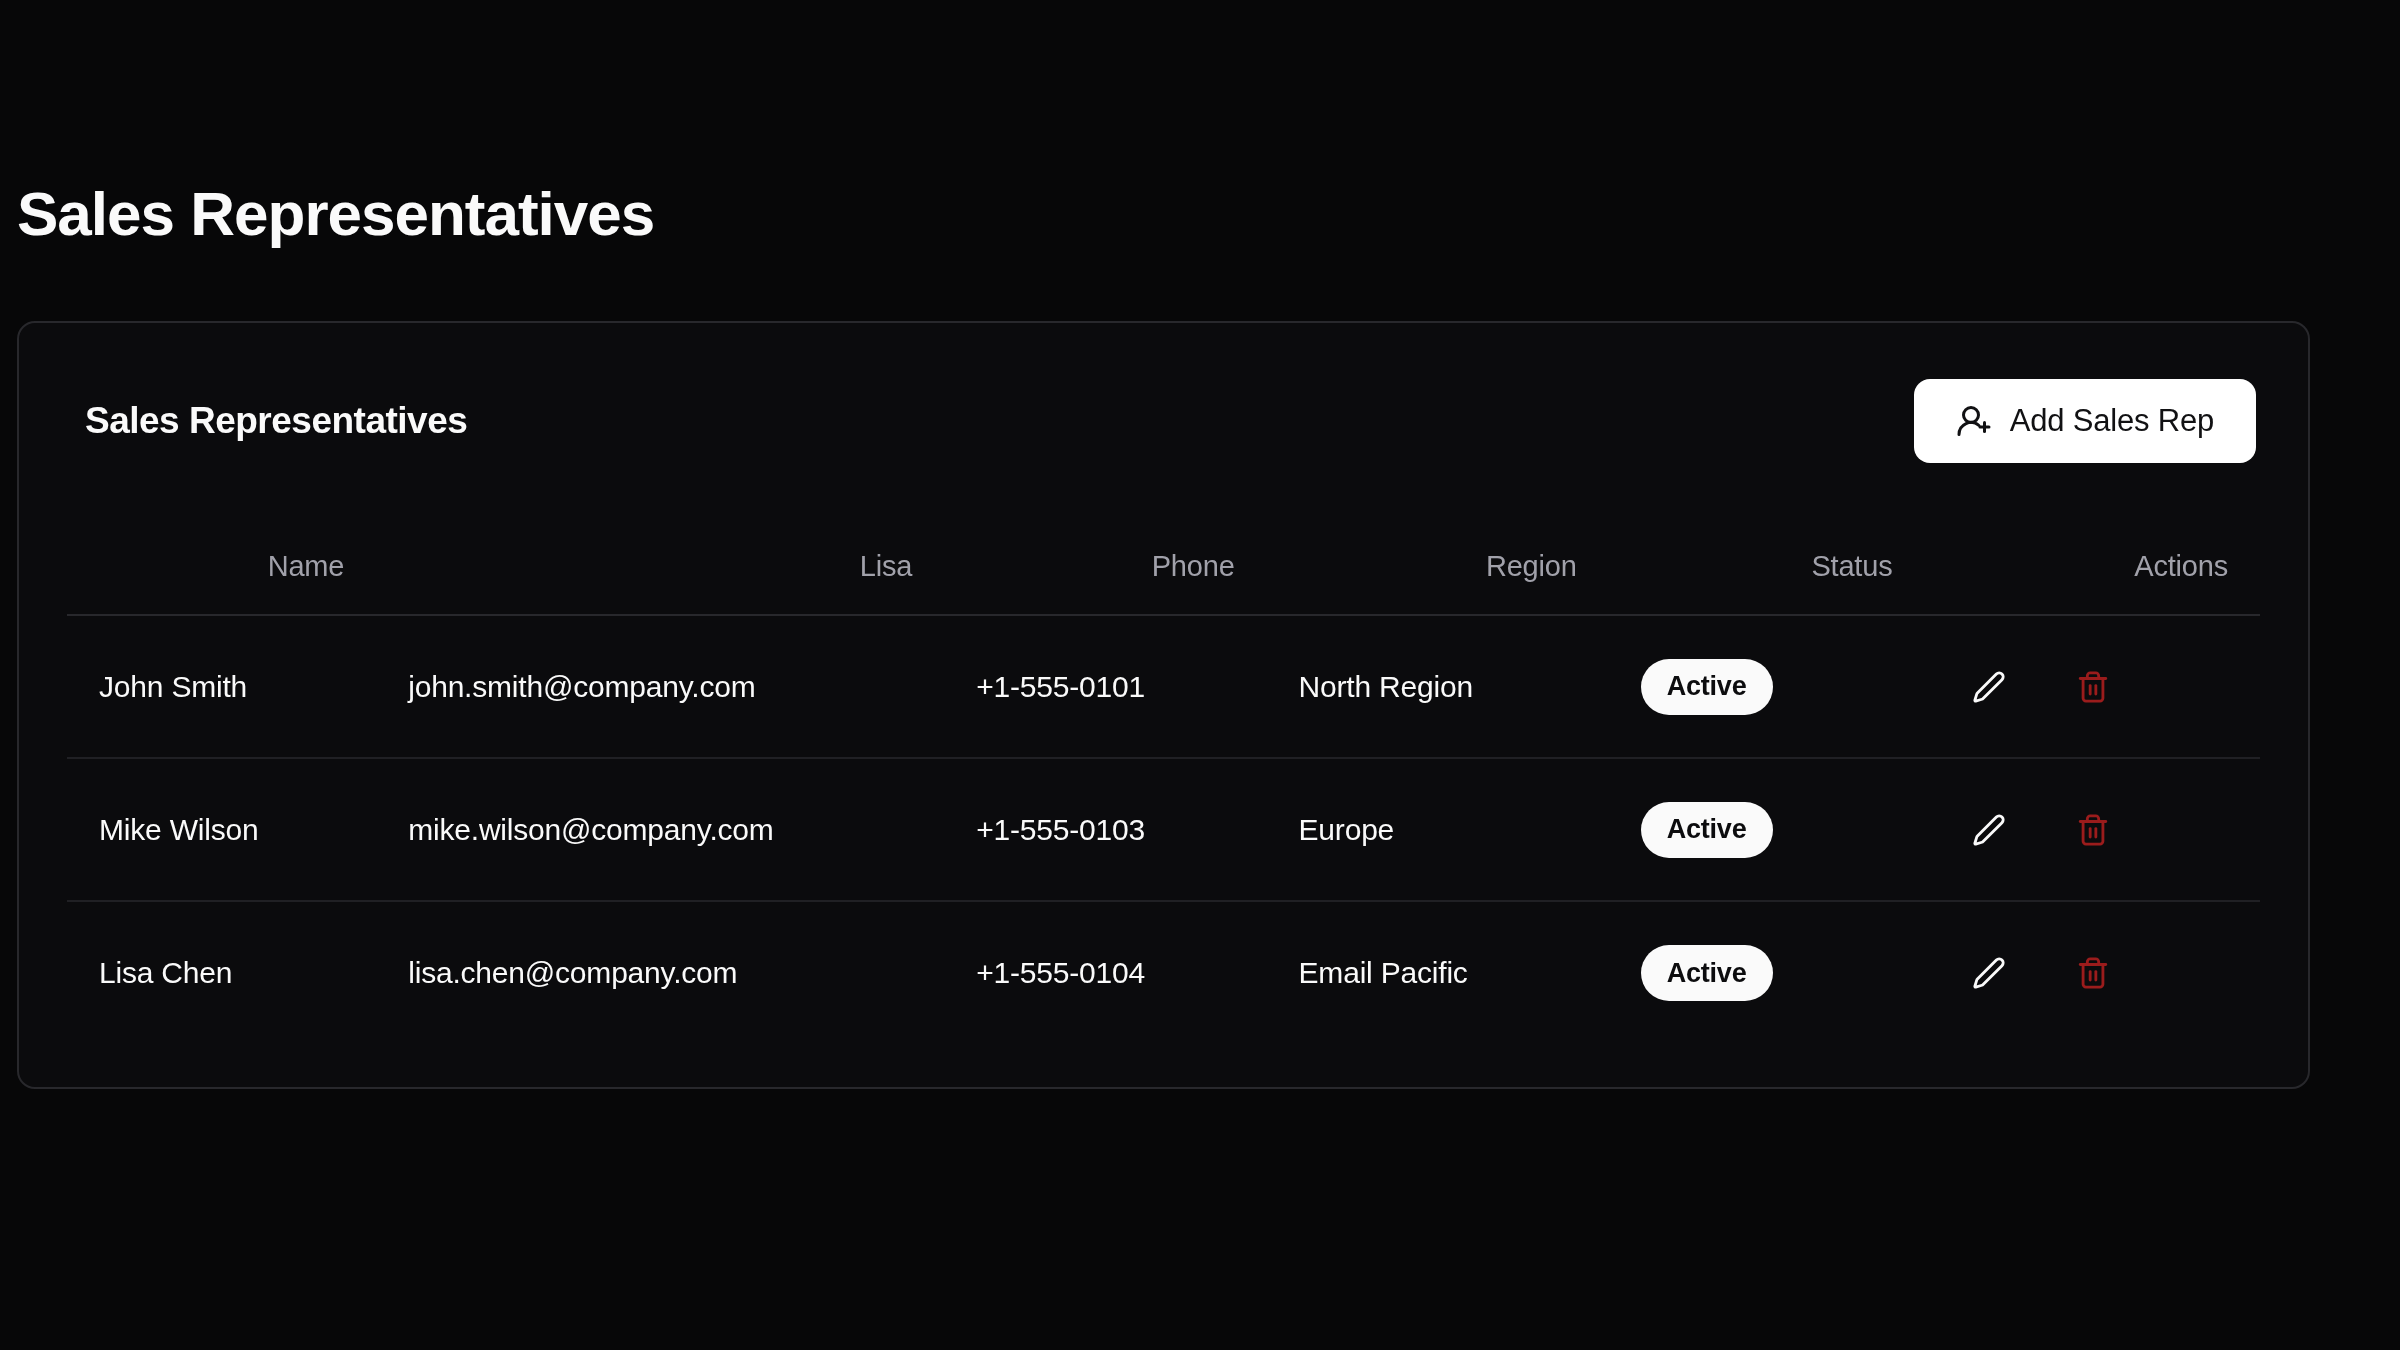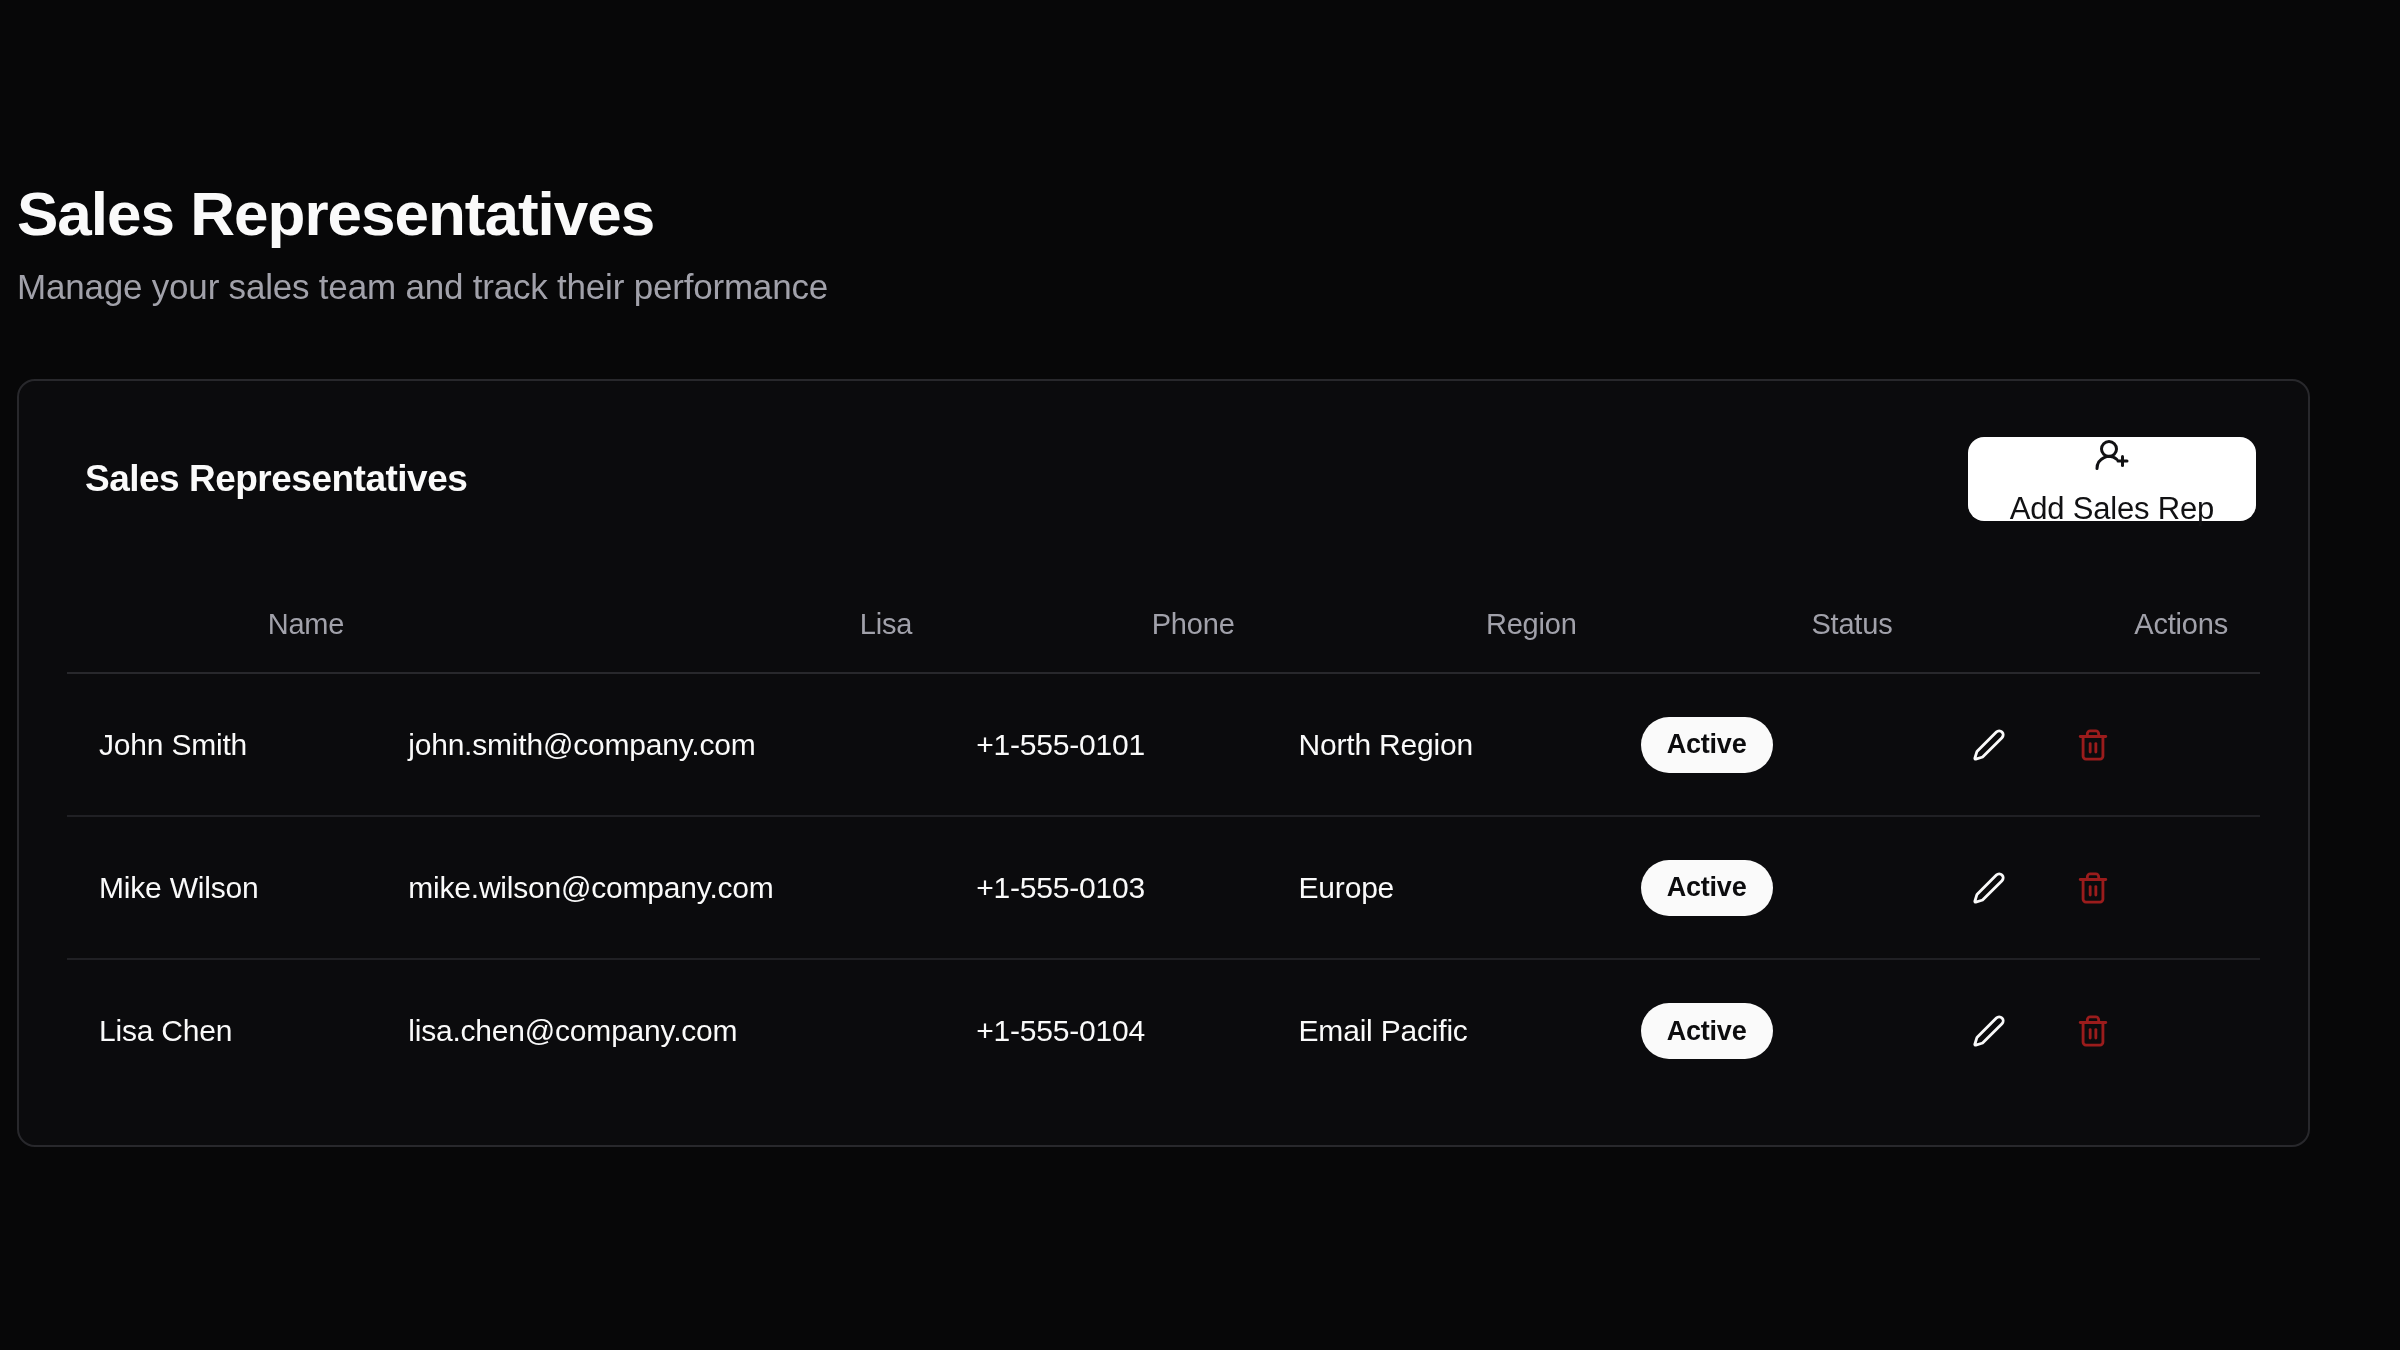--- a/index.html
+++ b/index.html
@@ -65,21 +65,20 @@
     color: #111113;
     border: none;
     border-radius: 16px;
     height: 84px;
     padding: 0 42px;
     font-family: inherit;
     font-size: 31px;
     font-weight: 500;
     letter-spacing: -0.2px;
     cursor: pointer;
-    flex-direction: column;
   }
   .btn-add svg { display: block; }
   .table-wrap { margin-top: 56px; }
   table {
     width: 100%;
     border-collapse: collapse;
     table-layout: fixed;
   }
   th {
     text-align: right;
@@ -134,21 +133,20 @@
     padding: 0;
   }
   .icon-btn svg { display: block; }
 </style>
 </head>
 <body>
 
 <div class="page">
 
   <h1 class="page-title">Sales Representatives</h1>
-  <div class="page-subtitle">Manage your sales team and track their performance</div>
 
   <div class="card">
 
     <div class="card-header">
       <div class="card-title">Sales Representatives</div>
       <button class="btn-add">
         <span>
           <svg width="36" height="36" viewBox="0 0 24 24" fill="none" stroke="#111113" stroke-width="2" stroke-linecap="round" stroke-linejoin="round">
             <path d="M2 21a8 8 0 0 1 13.292-6"></path>
             <circle cx="10" cy="8" r="5"></circle>

